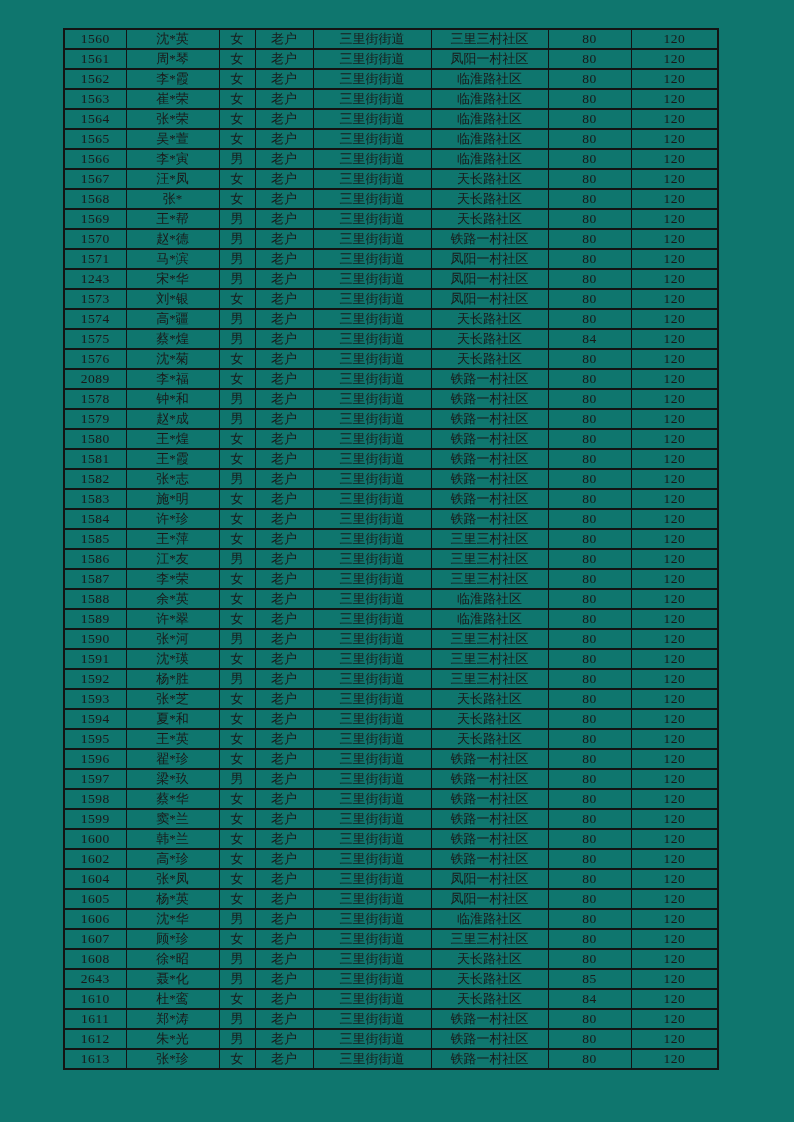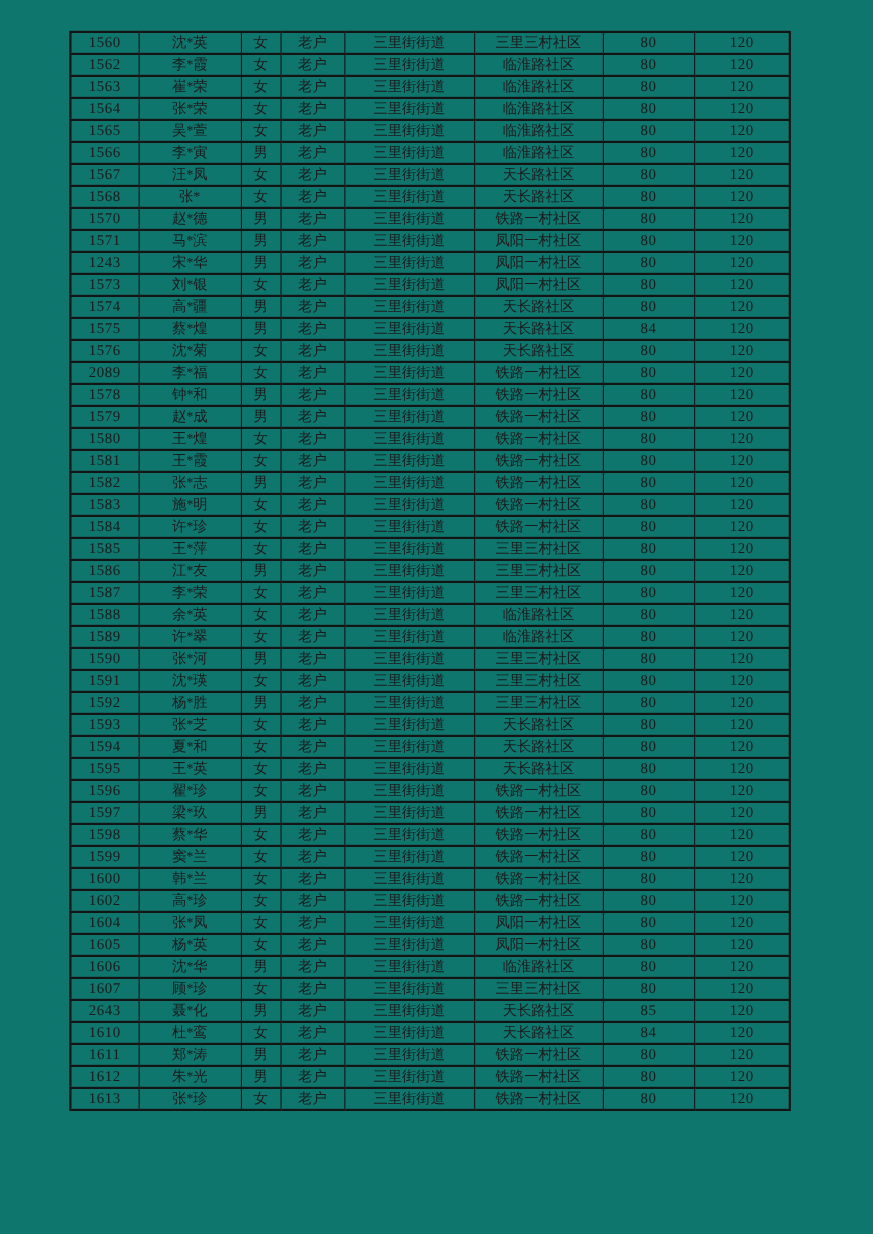--- a/index.html
+++ b/index.html
@@ -71,20 +71,30 @@
     <td class="num">1560</td>
     <td>沈*英</td>
     <td>女</td>
     <td>老户</td>
     <td>三里街街道</td>
     <td>三里三村社区</td>
     <td class="num">80</td>
     <td class="num">120</td>
   </tr>
         <tr>
+    <td class="num">1561</td>
+    <td>周*琴</td>
+    <td>女</td>
+    <td>老户</td>
+    <td>三里街街道</td>
+    <td>凤阳一村社区</td>
+    <td class="num">80</td>
+    <td class="num">120</td>
+  </tr>
+        <tr>
     <td class="num">1562</td>
     <td>李*霞</td>
     <td>女</td>
     <td>老户</td>
     <td>三里街街道</td>
     <td>临淮路社区</td>
     <td class="num">80</td>
     <td class="num">120</td>
   </tr>
         <tr>
@@ -141,20 +151,30 @@
     <td class="num">1568</td>
     <td>张*</td>
     <td>女</td>
     <td>老户</td>
     <td>三里街街道</td>
     <td>天长路社区</td>
     <td class="num">80</td>
     <td class="num">120</td>
   </tr>
         <tr>
+    <td class="num">1569</td>
+    <td>王*帮</td>
+    <td>男</td>
+    <td>老户</td>
+    <td>三里街街道</td>
+    <td>天长路社区</td>
+    <td class="num">80</td>
+    <td class="num">120</td>
+  </tr>
+        <tr>
     <td class="num">1570</td>
     <td>赵*德</td>
     <td>男</td>
     <td>老户</td>
     <td>三里街街道</td>
     <td>铁路一村社区</td>
     <td class="num">80</td>
     <td class="num">120</td>
   </tr>
         <tr>
@@ -497,20 +517,30 @@
     <td class="num">80</td>
     <td class="num">120</td>
   </tr>
         <tr>
     <td class="num">1607</td>
     <td>顾*珍</td>
     <td>女</td>
     <td>老户</td>
     <td>三里街街道</td>
     <td>三里三村社区</td>
+    <td class="num">80</td>
+    <td class="num">120</td>
+  </tr>
+        <tr>
+    <td class="num">1608</td>
+    <td>徐*昭</td>
+    <td>男</td>
+    <td>老户</td>
+    <td>三里街街道</td>
+    <td>天长路社区</td>
     <td class="num">80</td>
     <td class="num">120</td>
   </tr>
         <tr>
     <td class="num">2643</td>
     <td>聂*化</td>
     <td>男</td>
     <td>老户</td>
     <td>三里街街道</td>
     <td>天长路社区</td>

